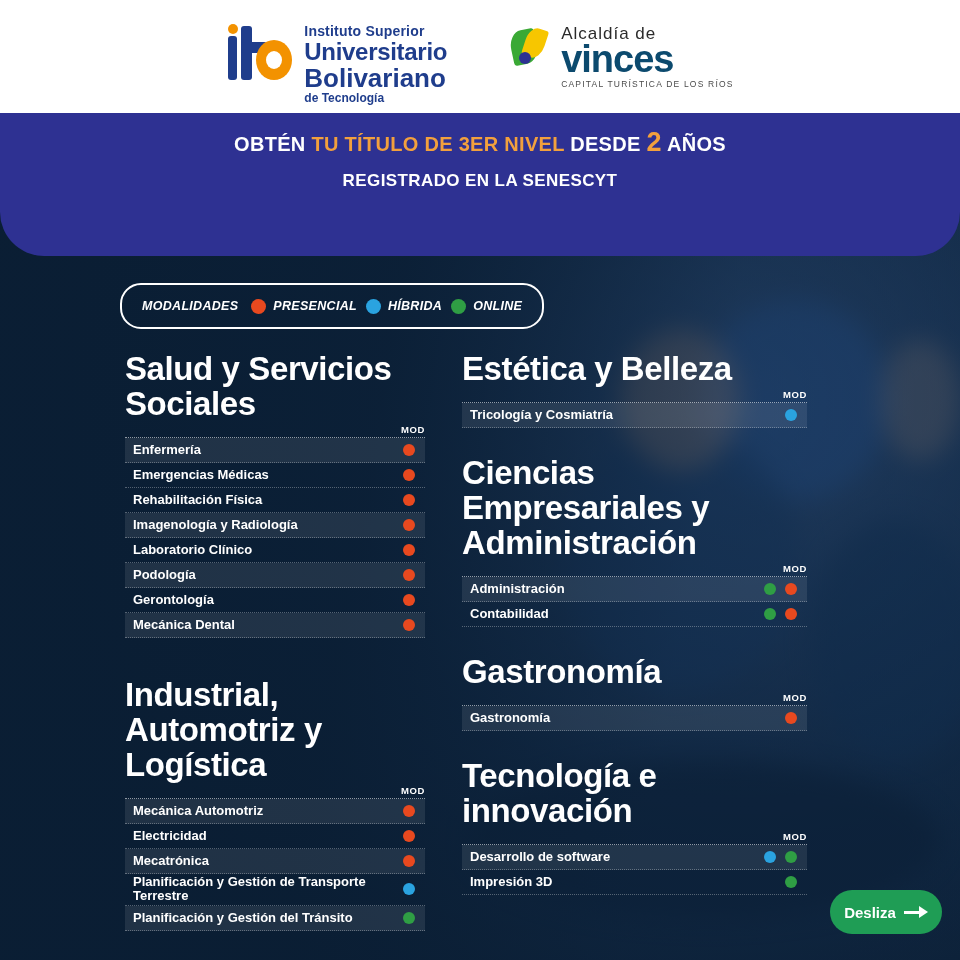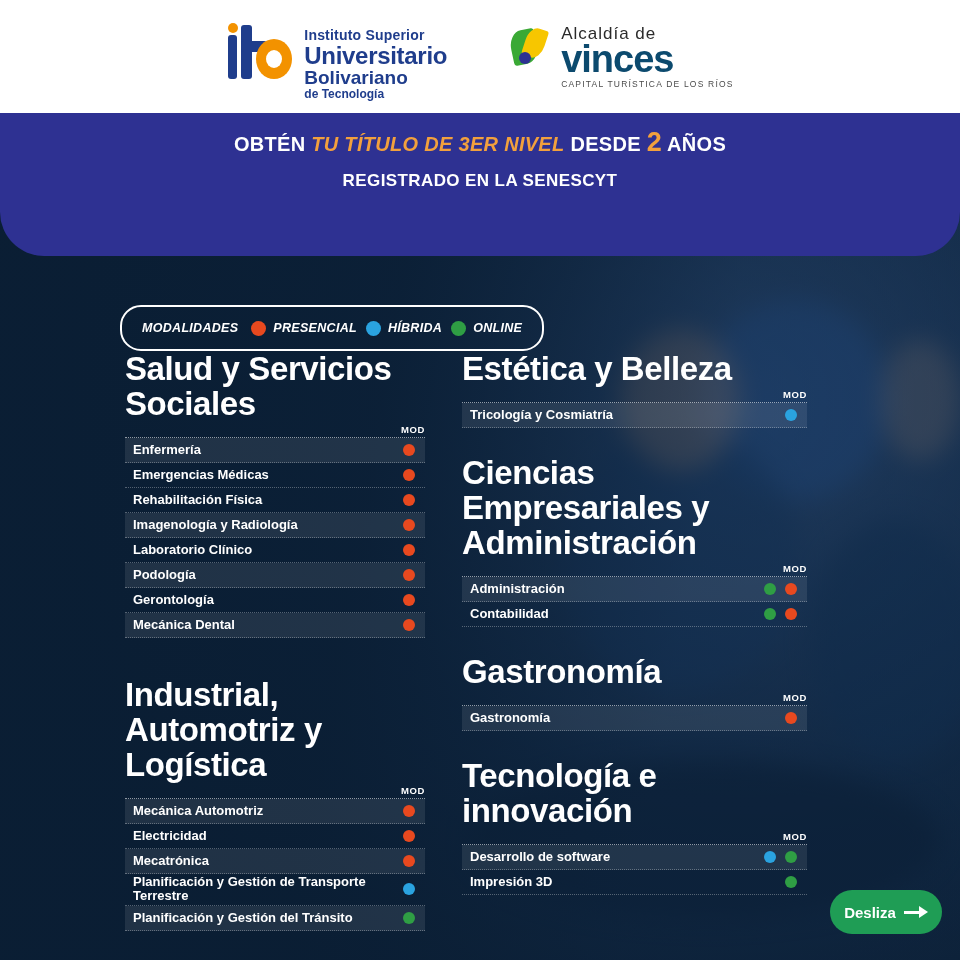--- a/index.html
+++ b/index.html
@@ -71,21 +71,21 @@
     border-radius: 50%;
     background: #ffffff;
   }
   .itb-text {
     color: #1f3d8c;
     line-height: 1.06;
     margin-top: 16px;
   }
   .itb-text .l1 { font-size: 14px; font-weight: bold; letter-spacing: .2px; }
   .itb-text .l2 { font-size: 24px; font-weight: bold; letter-spacing: -.3px; }
-  .itb-text .l3 { font-size: 19px; font-weight: bold; }
+  .itb-text .l3 { font-size: 26px; font-weight: bold; }
   .itb-text .l4 { font-size: 12px; font-weight: bold; }
 
   .logo-alc {
     display: flex;
     align-items: center;
     gap: 8px;
   }
   .alc-mark {
     position: relative;
     width: 46px;
@@ -155,21 +155,20 @@
     letter-spacing: .5px;
   }
   .header-line2 {
     margin-top: 14px;
     font-size: 20px;
     font-weight: bold;
     letter-spacing: .3px;
   }
   .header-line2 .accent {
     color: #f2a03d;
-    font-style: italic;
   }
   .header-line2 .big {
     color: #f2a03d;
     font-size: 27px;
   }
   .header-line3 {
     margin-top: 13px;
     font-size: 17px;
     font-weight: bold;
     letter-spacing: .4px;
@@ -199,21 +198,21 @@
   .veil {
     position: absolute;
     inset: 0;
     background: linear-gradient(100deg, rgba(10,30,52,.96) 0%, rgba(10,30,52,.9) 40%, rgba(12,34,58,.55) 70%, rgba(12,34,58,.45) 100%);
     z-index: 2;
   }
 
   
   .legend {
     position: absolute;
-    left: 120px; top: 305px;
+    left: 120px; top: 283px;
     height: 42px;
     display: flex;
     align-items: center;
     gap: 9px;
     padding: 0 20px;
     border: 2px solid #ffffff;
     border-radius: 21px;
     z-index: 4;
     color: #ffffff;
   }

